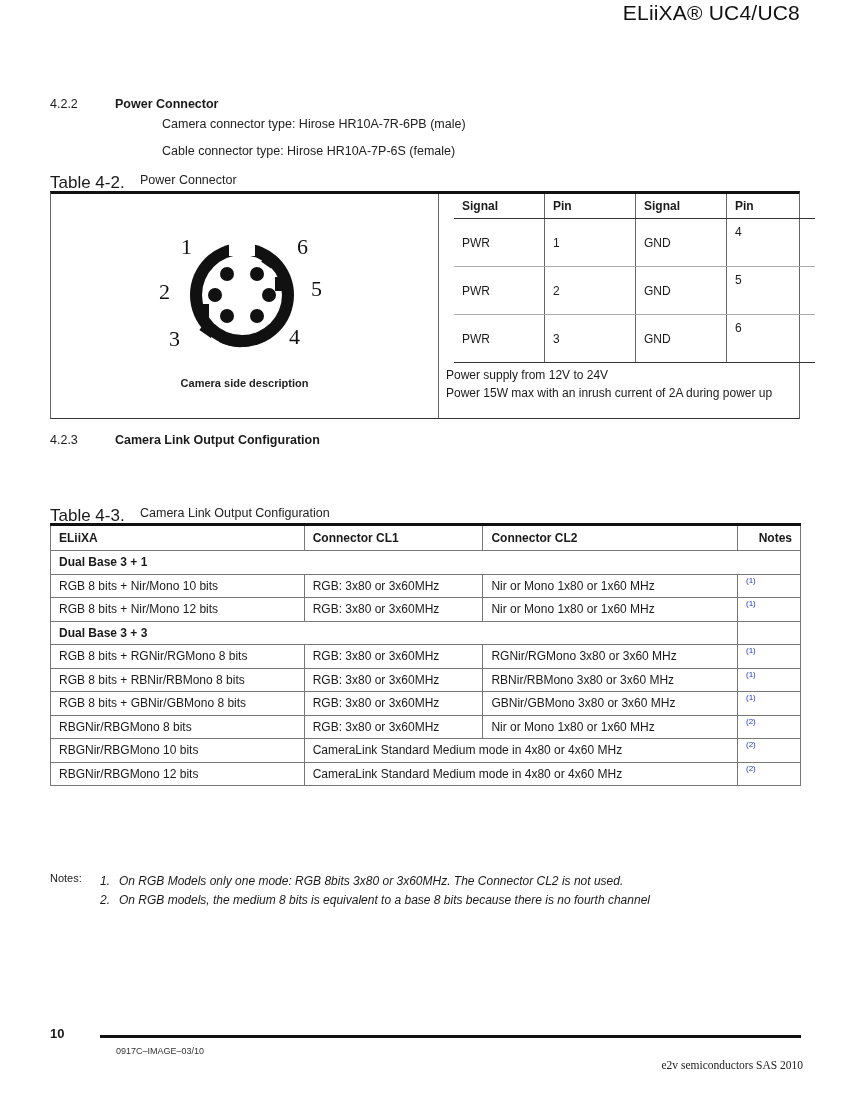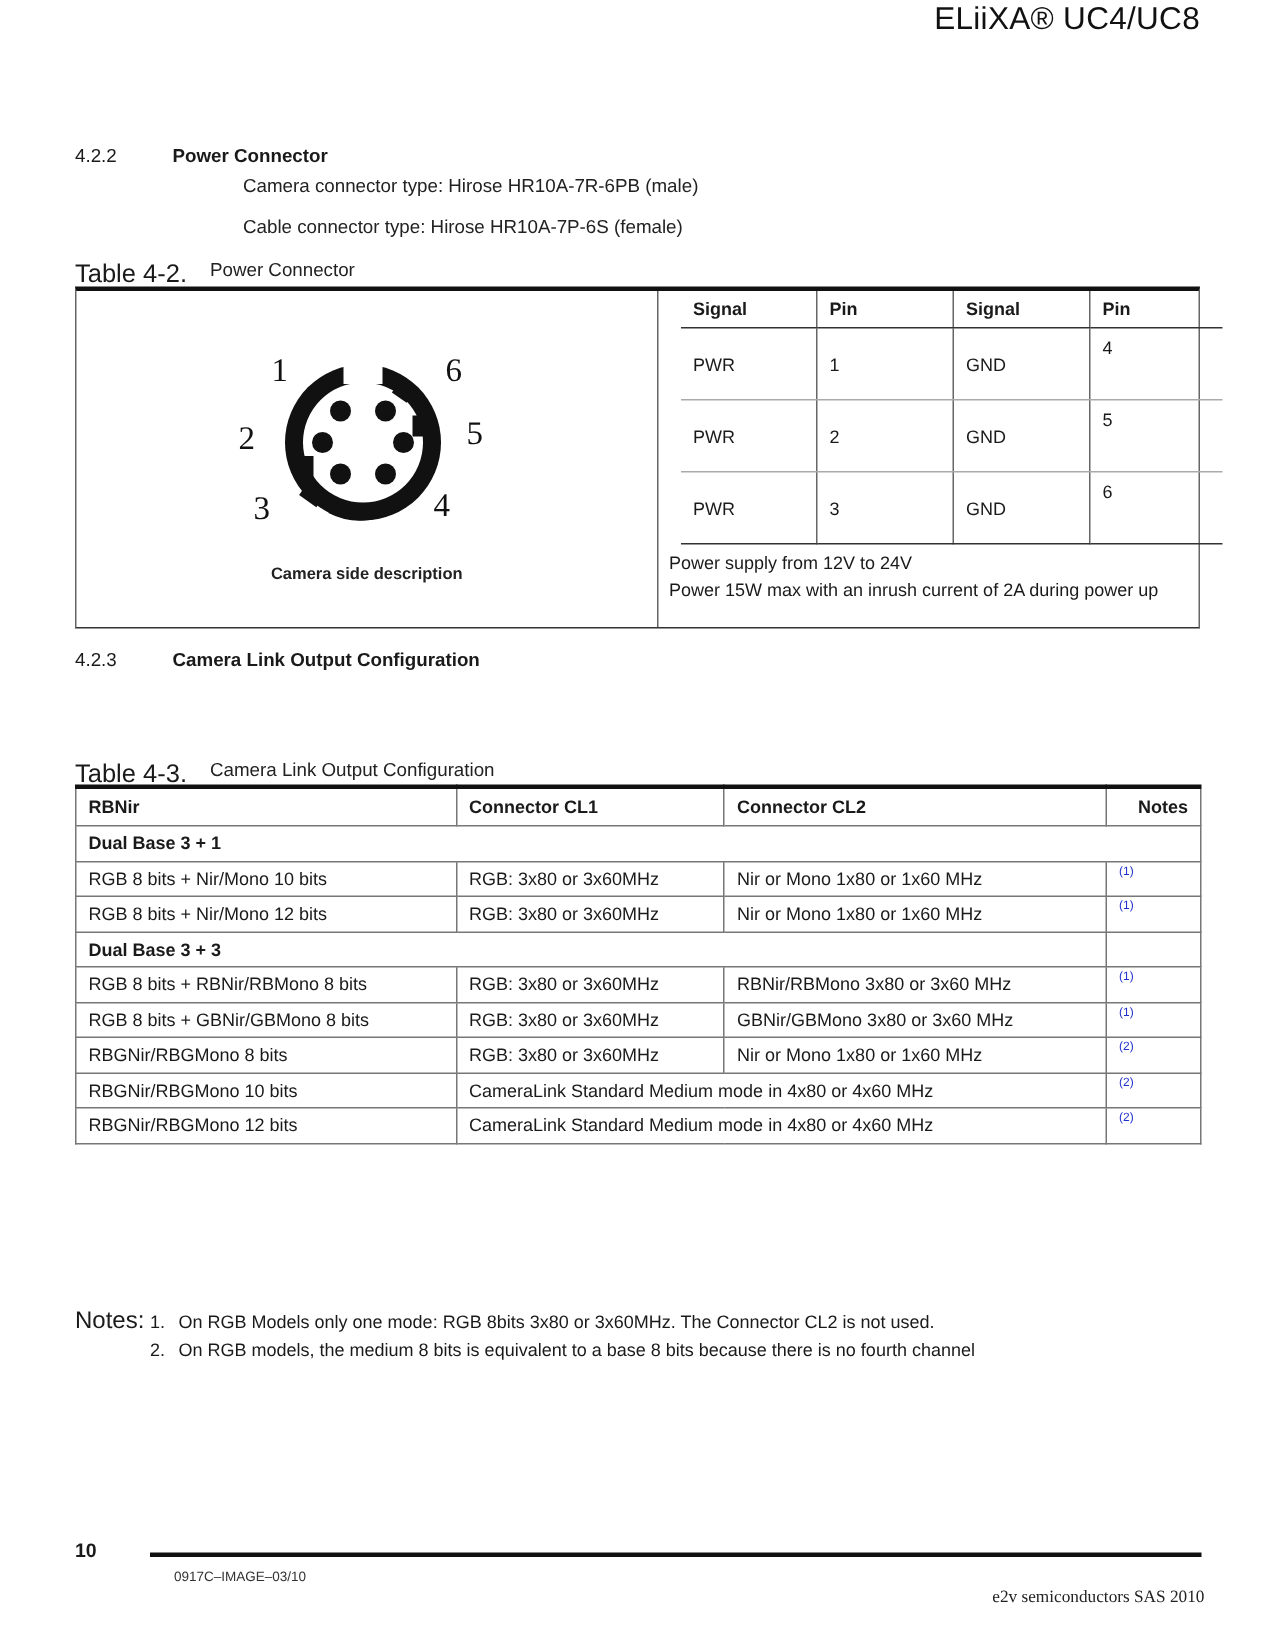--- a/index.html
+++ b/index.html
@@ -32,22 +32,22 @@
   .t43 th, .t43 td { border: 1px solid #777; padding: 0 8px; height: 22.5px; text-align: left; vertical-align: middle; }
   .t43 th { font-weight: bold; height: 24px; }
   .t43 td.group { font-weight: bold; }
   .t43 .c1 { width: 237px; }
   .t43 .c2 { width: 162px; }
   .t43 .c3 { width: 238px; }
   .t43 .c4 { width: 46px; }
   .t43 th.c4 { text-align: right; }
   .note-ref { color: #2233cc; font-size: 8px; vertical-align: top; position: relative; top: -3px; }
 
-  .notes-label { left: 50px; top: 872px; font-size: 16px; }
-  .notes-list { left: 100px; top: 872px; font-size: 12px; line-height: 19px; }
+  .notes-label { left: 50px; top: 872px; font-size: 11px; }
+  .notes-list { left: 100px; top: 872px; font-size: 12px; line-height: 19px; font-style: italic; }
   .notes-list .n { display: inline-block; width: 19px; }
 
   .page-num { left: 50px; top: 1026px; font-size: 13px; font-weight: bold; }
   .footer-rule { left: 100px; top: 1035px; width: 701px; height: 3px; background: #111; }
   .doc-code { left: 116px; top: 1046px; font-size: 9px; color: #333; }
   .copyright { right: 47px; top: 1059px; font-size: 11.5px; font-family: "Liberation Serif", serif; color: #222; }
 </style>
 </head>
 <body>
 
@@ -130,21 +130,21 @@
 
 <div class="abs sec-num" style="left:50px; top:433px;">4.2.3</div>
 <div class="abs sec-title" style="left:115px; top:433px;">Camera Link Output Configuration</div>
 
 <div class="abs tbl-caption-num" style="left:50px; top:506px;">Table 4-3.</div>
 <div class="abs tbl-caption-title" style="left:140px; top:506px;">Camera Link Output Configuration</div>
 
 <table class="abs t43">
   <tbody>
       <tr>
-    <th class="c1">RBNir</th>
+    <th class="c1">ELiiXA</th>
     <th class="c2">Connector CL1</th>
     <th class="c3">Connector CL2</th>
     <th class="c4">Notes</th>
   </tr>
 
   <tr>
     <td class="group" colspan="4">Dual Base 3 + 1</td>
   </tr>
   <tr>
     <td>RGB 8 bits + Nir/Mono 10 bits</td>
@@ -155,20 +155,26 @@
   <tr>
     <td>RGB 8 bits + Nir/Mono 12 bits</td>
     <td>RGB: 3x80 or 3x60MHz</td>
     <td>Nir or Mono 1x80 or 1x60 MHz</td>
     <td><span class="note-ref">(1)</span></td>
   </tr>
 
   <tr>
     <td class="group" colspan="3">Dual Base 3 + 3</td>
     <td></td>
+  </tr>
+  <tr>
+    <td>RGB 8 bits + RGNir/RGMono 8 bits</td>
+    <td>RGB: 3x80 or 3x60MHz</td>
+    <td>RGNir/RGMono 3x80 or 3x60 MHz</td>
+    <td><span class="note-ref">(1)</span></td>
   </tr>
   <tr>
     <td>RGB 8 bits + RBNir/RBMono 8 bits</td>
     <td>RGB: 3x80 or 3x60MHz</td>
     <td>RBNir/RBMono 3x80 or 3x60 MHz</td>
     <td><span class="note-ref">(1)</span></td>
   </tr>
   <tr>
     <td>RGB 8 bits + GBNir/GBMono 8 bits</td>
     <td>RGB: 3x80 or 3x60MHz</td>

